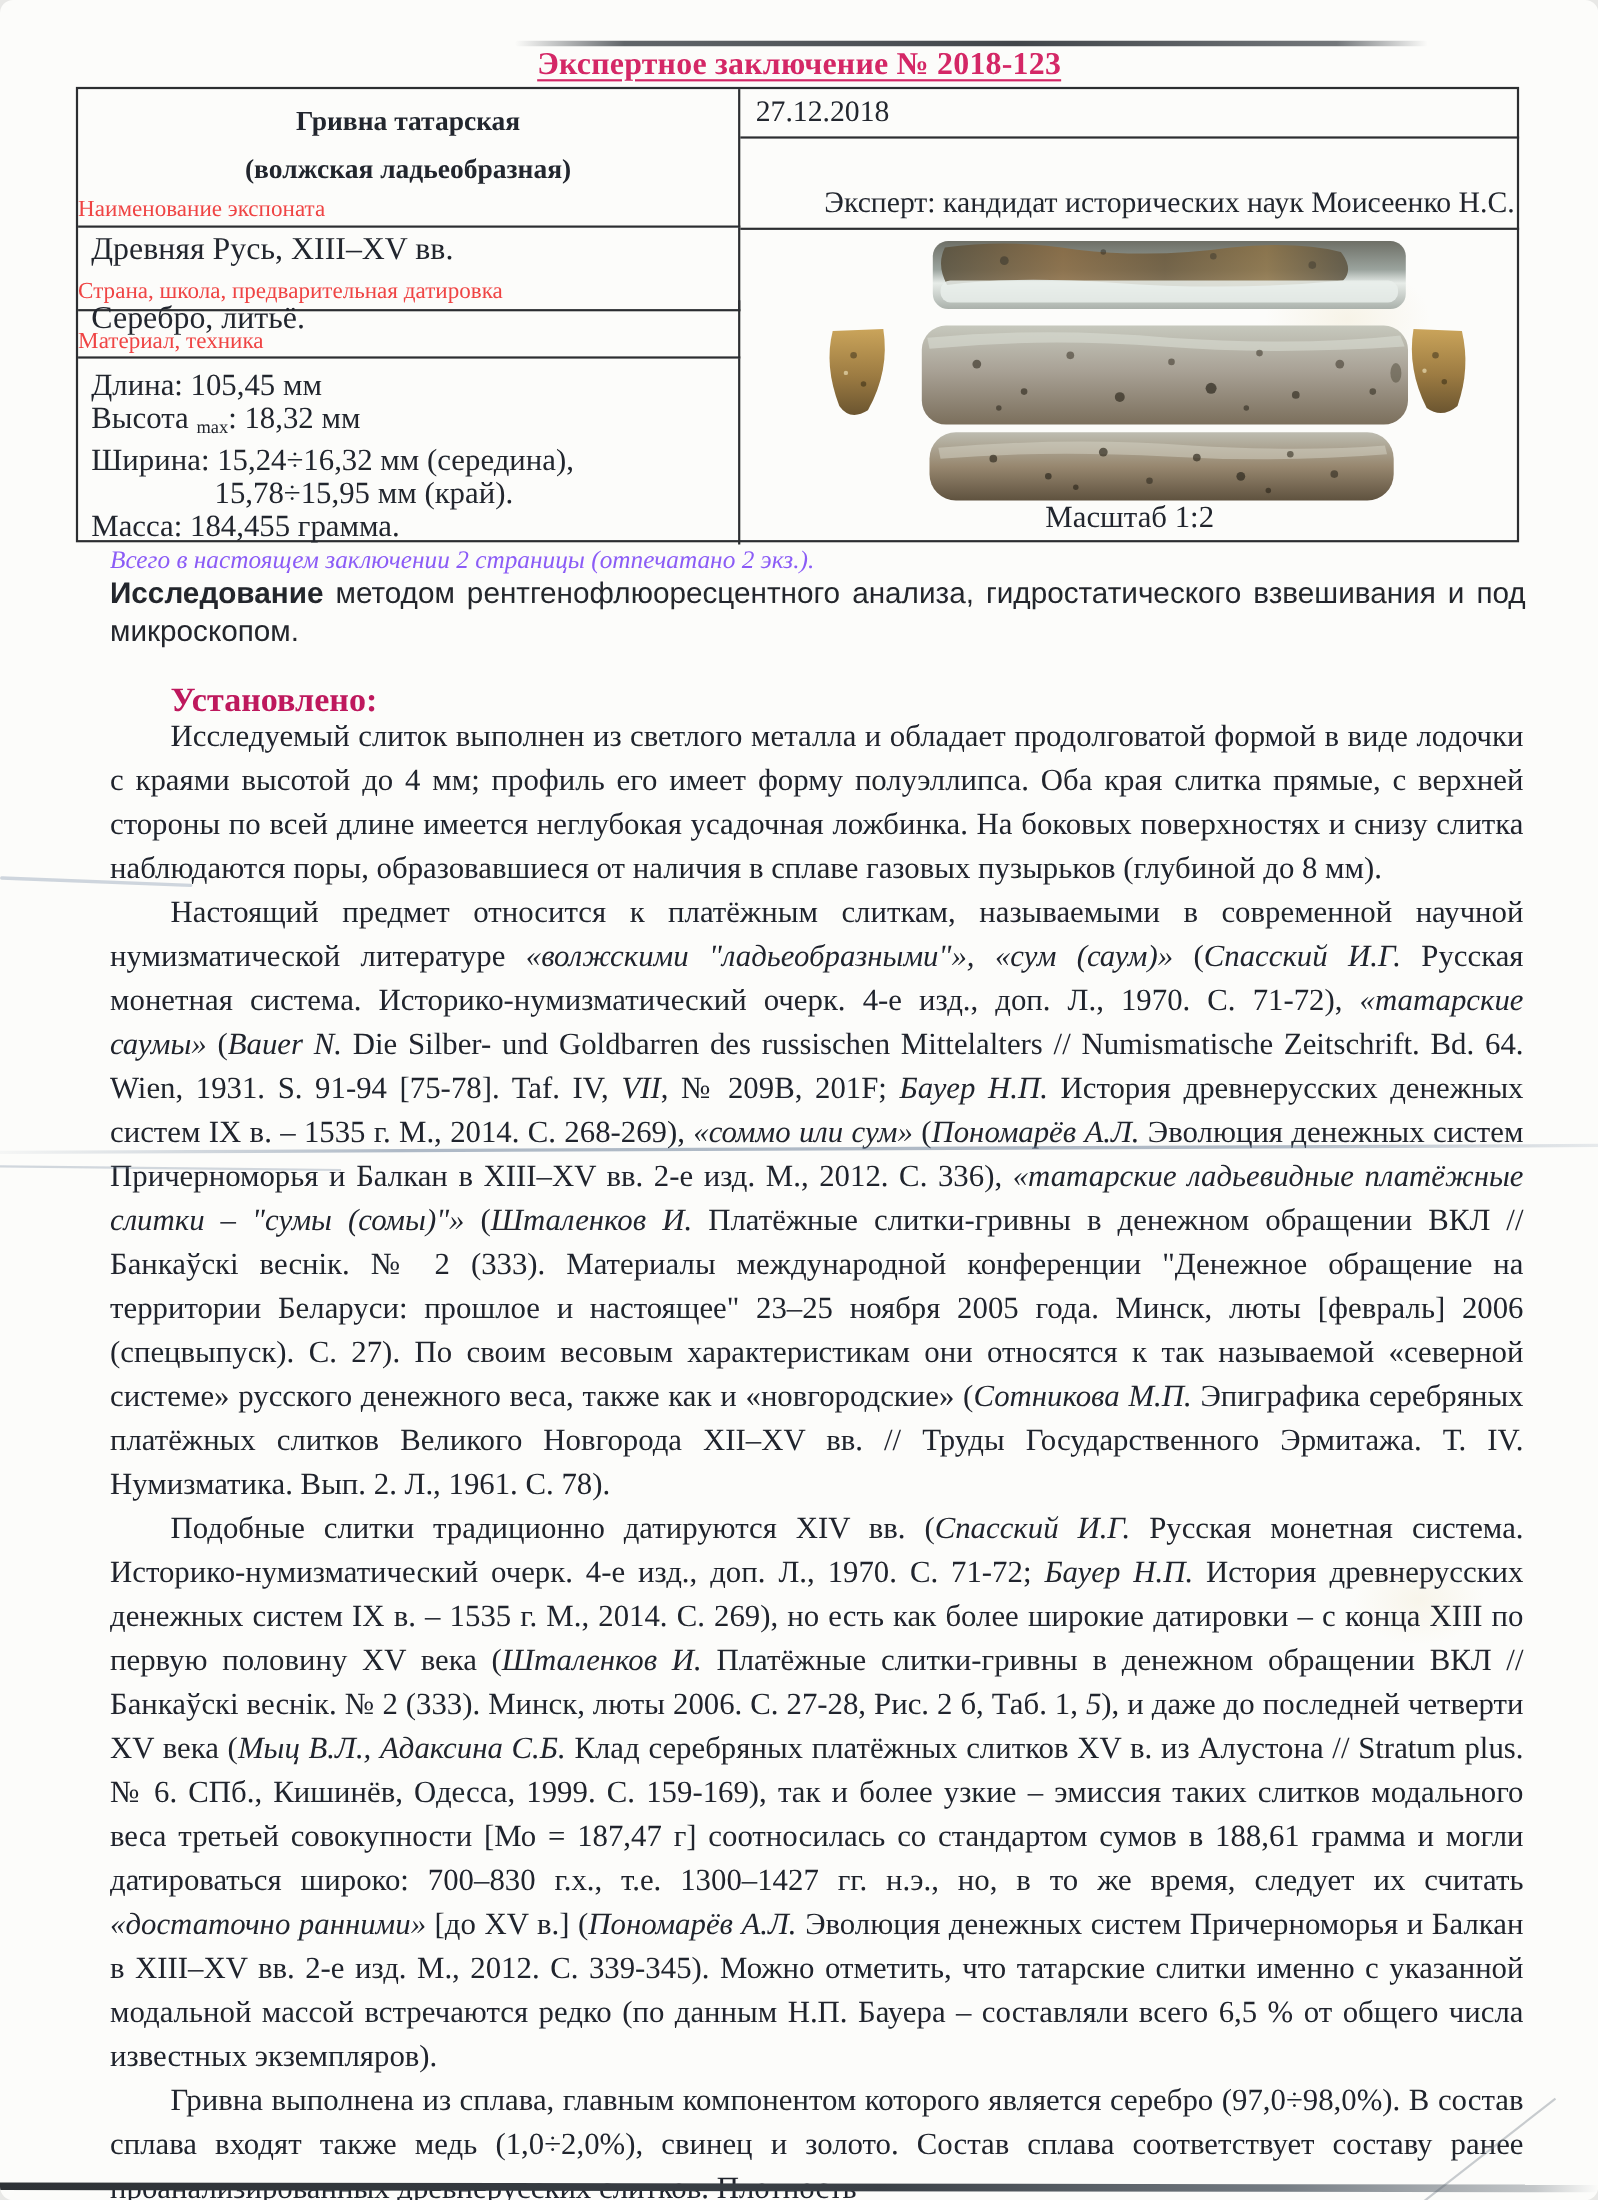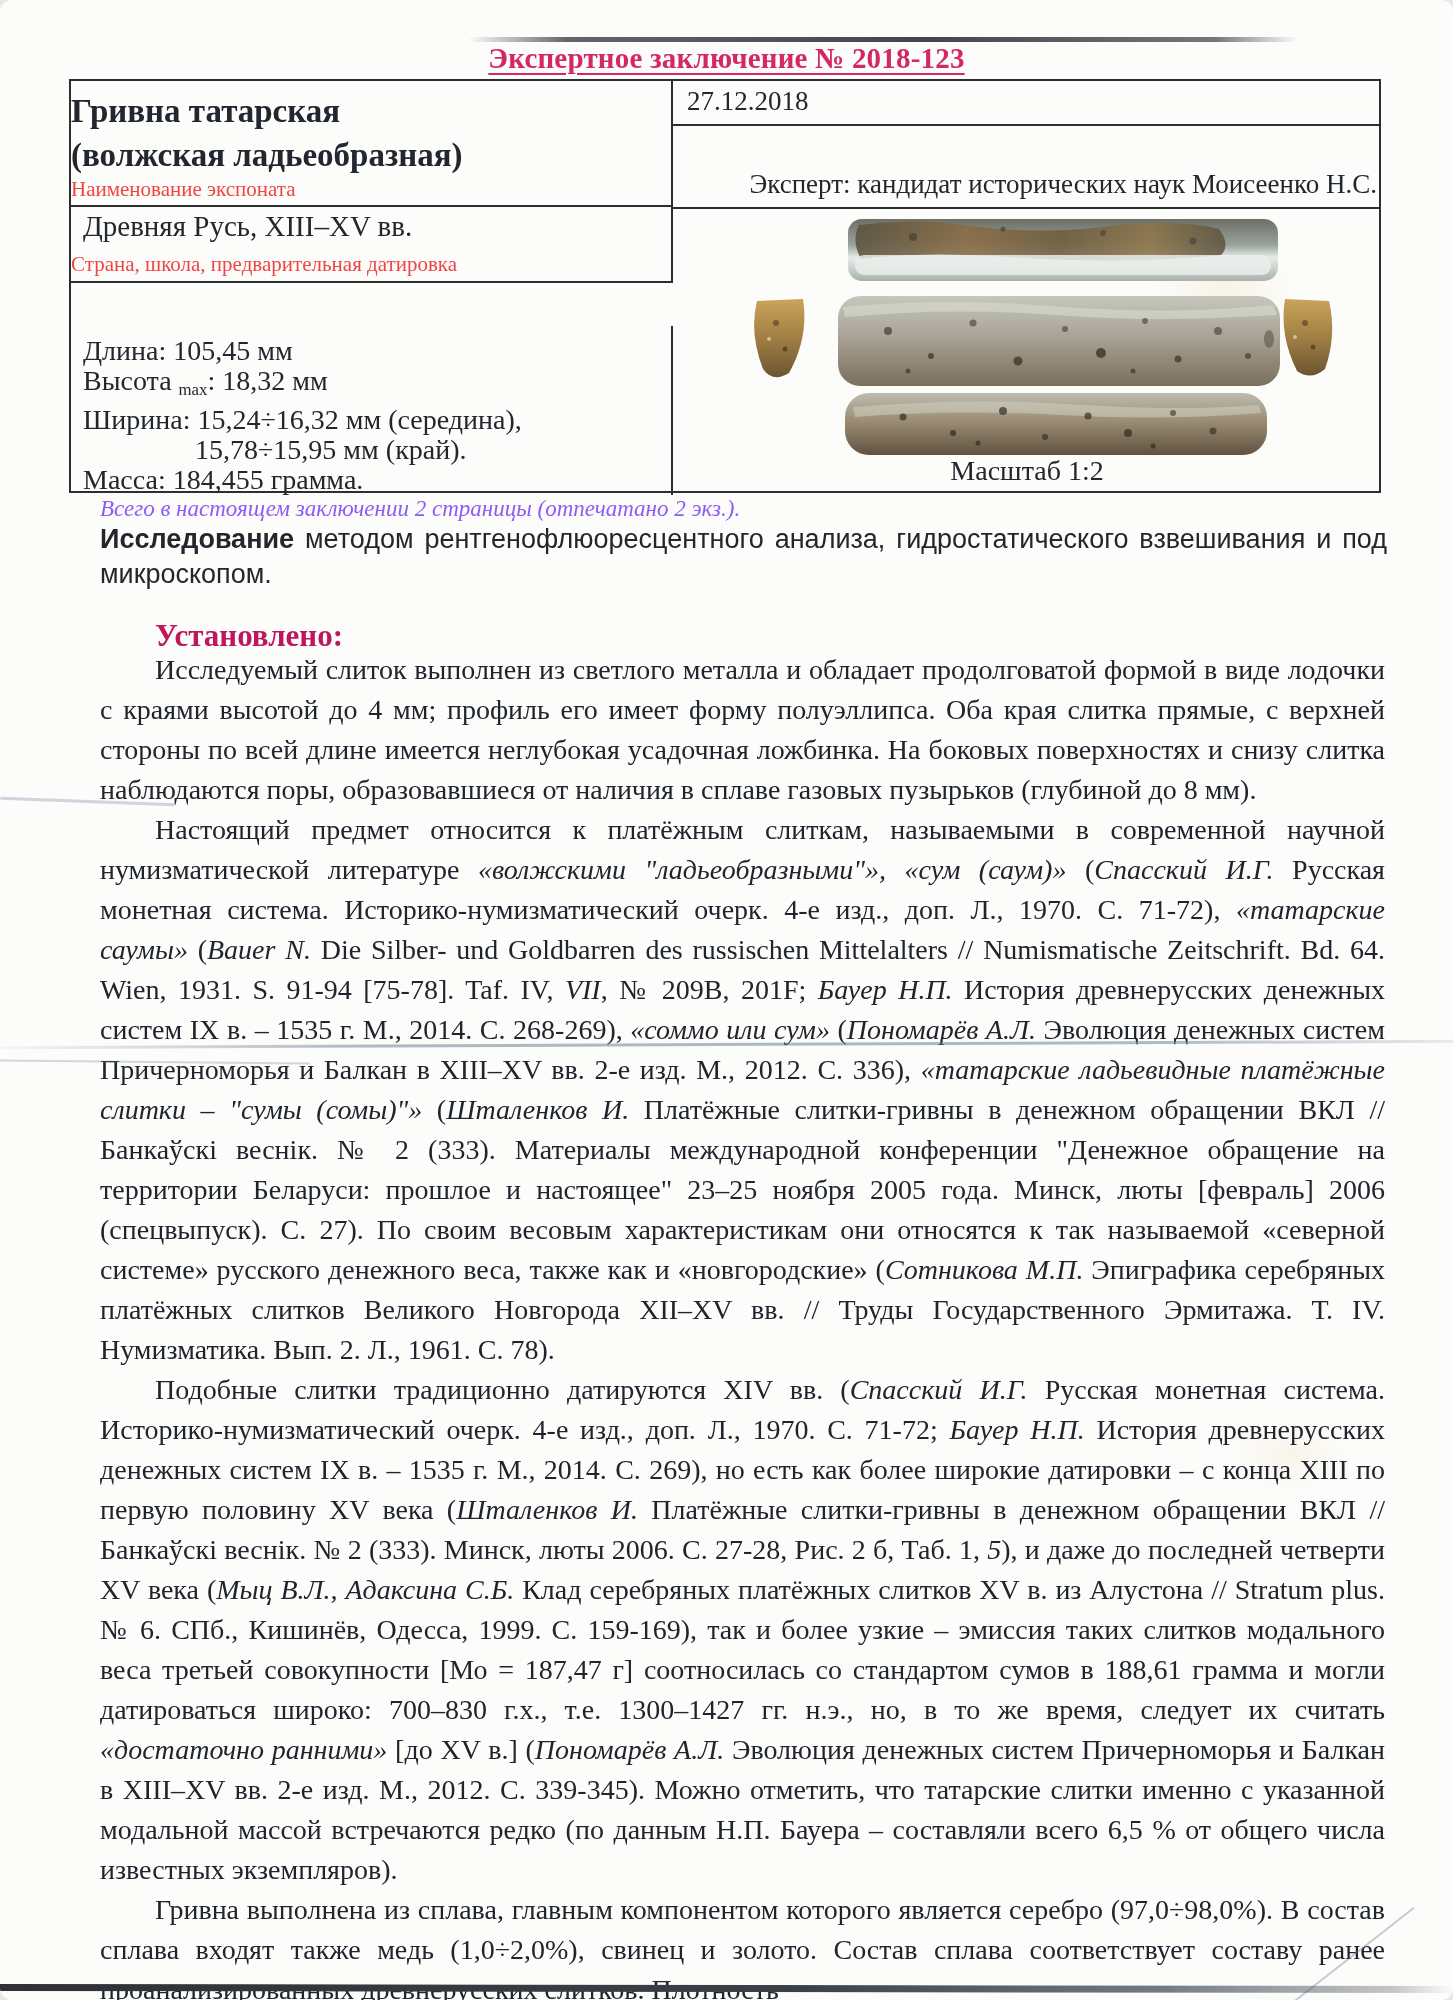--- a/index.html
+++ b/index.html
@@ -24,21 +24,21 @@
              font-size:29px;font-weight:bold;letter-spacing:.2px;
              text-decoration:underline;text-decoration-thickness:2px;text-underline-offset:5px;}
   
   .spec-table{position:absolute;left:69px;top:79px;width:1312px;height:414px;
               border:2px solid #2c2e31;box-sizing:border-box;}
   .cell{position:absolute;box-sizing:border-box;}
   .lcol{left:0;width:602px;border-right:2px solid #2c2e31;}
   .rcol{left:602px;width:708px;padding-left:44px;}
   .bborder{border-bottom:2px solid #2c2e31;}
   .name-cell{top:0;height:126px;}
-  .name-line{font-size:33px;font-weight:bold;text-align:left;line-height:44px;}
+  .name-line{font-size:25px;font-weight:bold;text-align:center;line-height:44px;}
   .name-line:first-child{padding-top:8px;}
   .cell-label{position:absolute;left:0;bottom:3px;font-size:21px;color:#ef4444;}
   .origin-cell{top:126px;height:76px;}
   .material-cell{top:192px;height:53px;}
   .value-line{font-size:29px;padding:3px 0 0 12px;line-height:32px;}
   .origin-cell .cell-label{bottom:4px;}
   .material-cell .value-line{padding-top:0;}
   .material-cell .cell-label{bottom:2px;}
   .dims-cell{top:245px;height:169px;padding:10px 0 0 12px;font-size:28px;line-height:30px;}
   .dim-indent{padding-left:112px;}
@@ -77,20 +77,24 @@
 
     <div class="cell lcol name-cell bborder">
       <div class="name-line">Гривна татарская</div>
       <div class="name-line">(волжская ладьеобразная)</div>
       <div class="cell-label">Наименование экспоната</div>
     </div>
     <div class="cell lcol origin-cell bborder">
       <div class="value-line">Древняя Русь, XIII–XV вв.</div>
       <div class="cell-label">Страна, школа, предварительная датировка</div>
     </div>
+    <div class="cell lcol material-cell bborder">
+      <div class="value-line">Серебро, литьё.</div>
+      <div class="cell-label">Материал, техника</div>
+    </div>
     <div class="cell lcol dims-cell">
       <div>Длина: 105,45 мм</div>
       <div><span>Высота </span><span class="sb">max</span><span>: 18,32 мм</span></div>
       <div>Ширина: 15,24÷16,32 мм (середина),</div>
       <div class="dim-indent">15,78÷15,95 мм (край).</div>
       <div>Масса: 184,455 грамма.</div>
     </div>
 
     <div class="cell rcol date-cell bborder">
       <span>27.12.2018</span>

